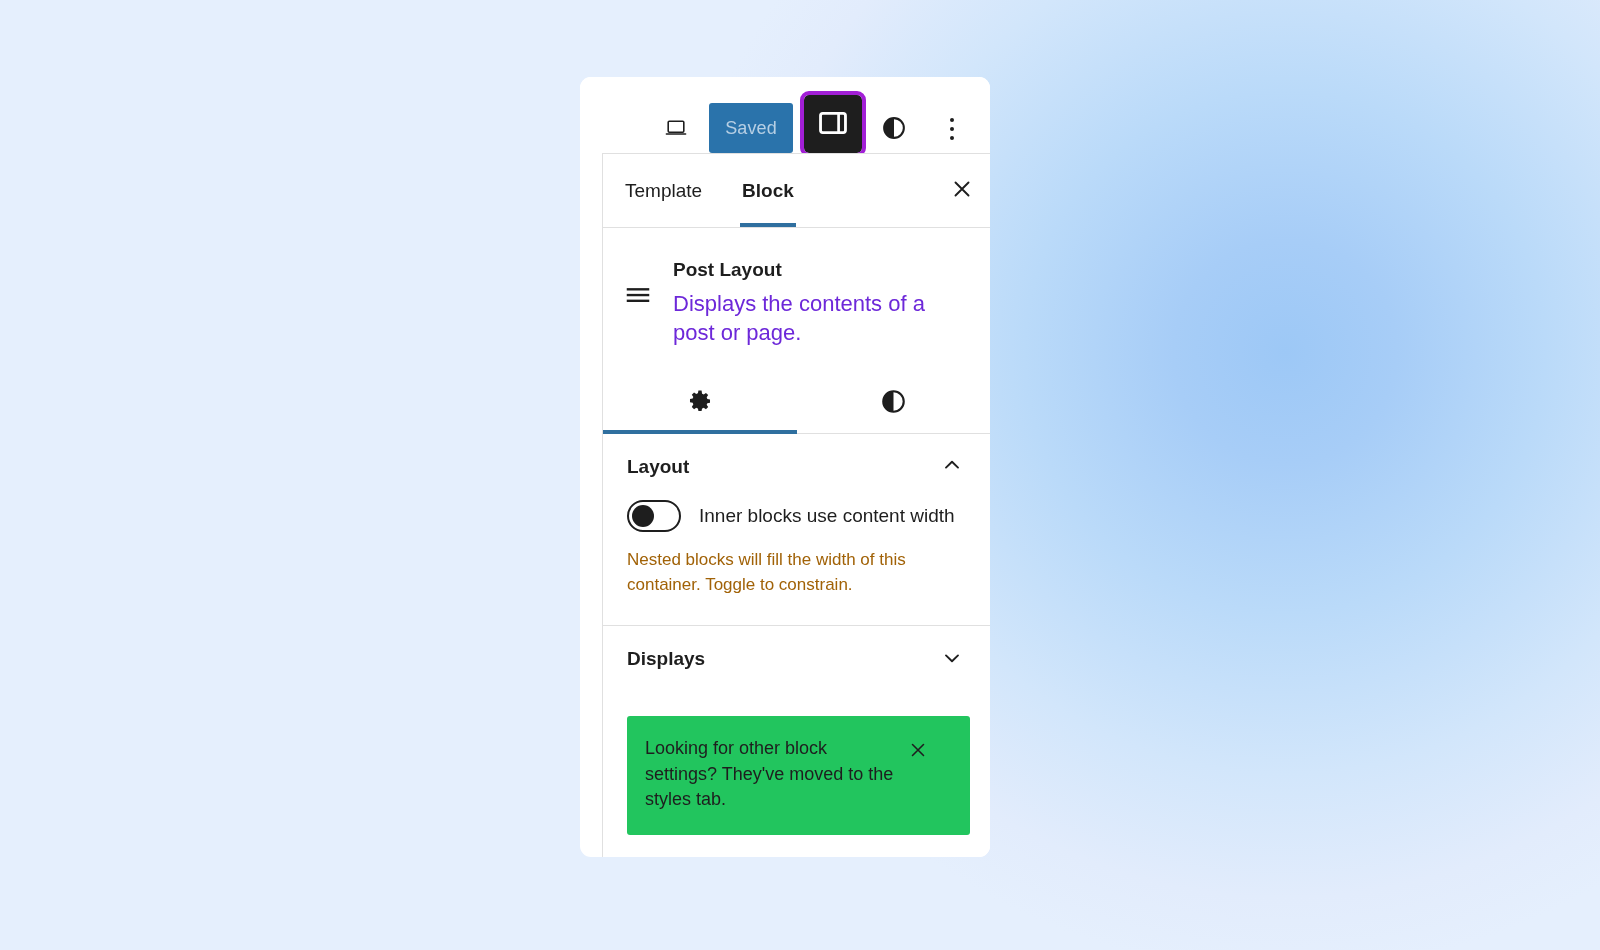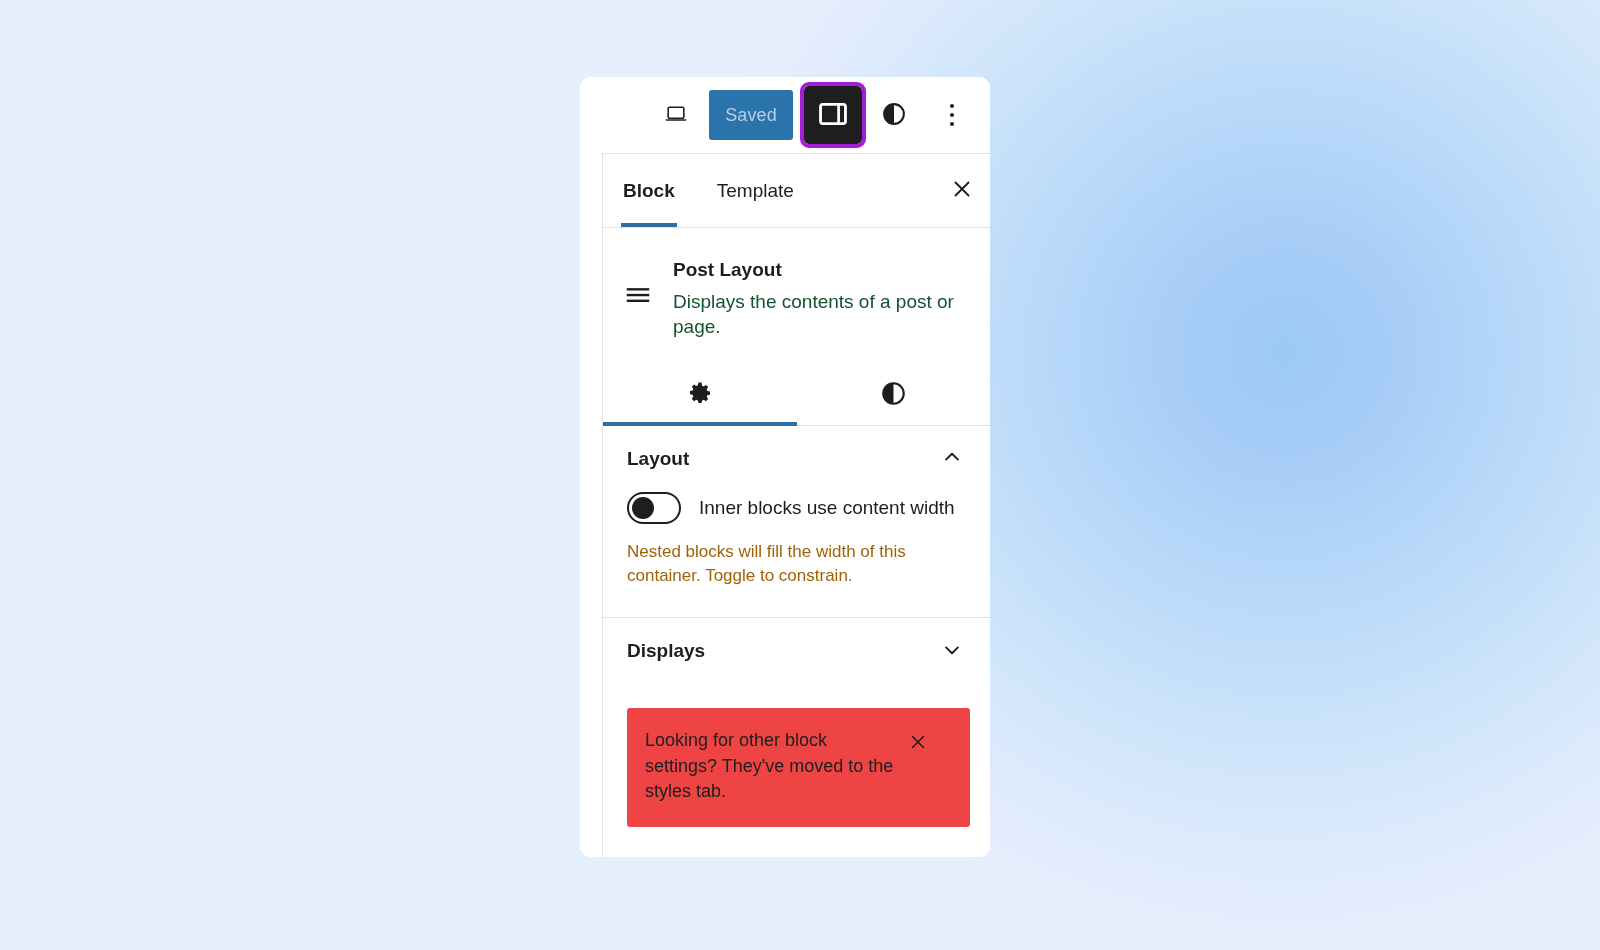--- a/index.html
+++ b/index.html
@@ -53,21 +53,21 @@
     height: 780px;
     background: #ffffff;
     border-radius: 11px;
     overflow: hidden;
   }
 
   
   #toolbar {
     height: 76px;
     display: flex;
-    align-items: center;
+    align-items: flex-end;
     justify-content: flex-end;
     gap: 0px;
     padding-right: 14px;
     background: #ffffff;
   }
 
   .tb-btn {
     height: 48px;
     min-width: 48px;
     display: flex;
@@ -189,22 +189,22 @@
   #block-text { padding-top: 2px; }
 
   #block-title {
     font-size: 19px;
     font-weight: bold;
     color: #1e1e1e;
     line-height: 1.5;
   }
 
   #block-description {
-    font-size: 19px;
-    color: #14532d;
+    font-size: 22px;
+    color: #6d28d9;
     line-height: 1.35;
     margin-top: 4px;
     max-width: 300px;
   }
 
   
   #inspector-tabs {
     display: flex;
     margin-top: 26px;
     border-bottom: 1px solid #e0e0e0;
@@ -291,21 +291,21 @@
     font-size: 17px;
     color: #a16207;
     line-height: 1.45;
     margin-top: 16px;
     max-width: 312px;
   }
 
   
   #notice-box {
     margin: 24px 20px 0 24px;
-    background: #ef4444;
+    background: #22c55e;
     border-radius: 3px;
     padding: 20px 16px 22px 18px;
     display: flex;
     align-items: flex-start;
     gap: 10px;
   }
 
   #notice-text {
     font-size: 18px;
     color: #1e1e1e;
@@ -373,22 +373,22 @@
         <span class="dot"></span>
           <span class="dot"></span>
           <span class="dot"></span>
       </span>
     </button>
   </div>
 
   <div id="sidebar-panel">
 
     <div id="panel-tabs">
+      <button class="panel-tab" id="tab-template">Template</button>
       <button class="panel-tab active" id="tab-block">Block</button>
-      <button class="panel-tab" id="tab-template">Template</button>
       <button id="close-sidebar-button">
         <span>
           <svg width="24" height="24" viewBox="0 0 24 24">
             <path d="M5.5 5.5 L18.5 18.5 M18.5 5.5 L5.5 18.5" stroke="#1e1e1e" stroke-width="1.9" stroke-linecap="round"></path>
           </svg>
         </span>
       </button>
     </div>
 
     <div id="block-info">

